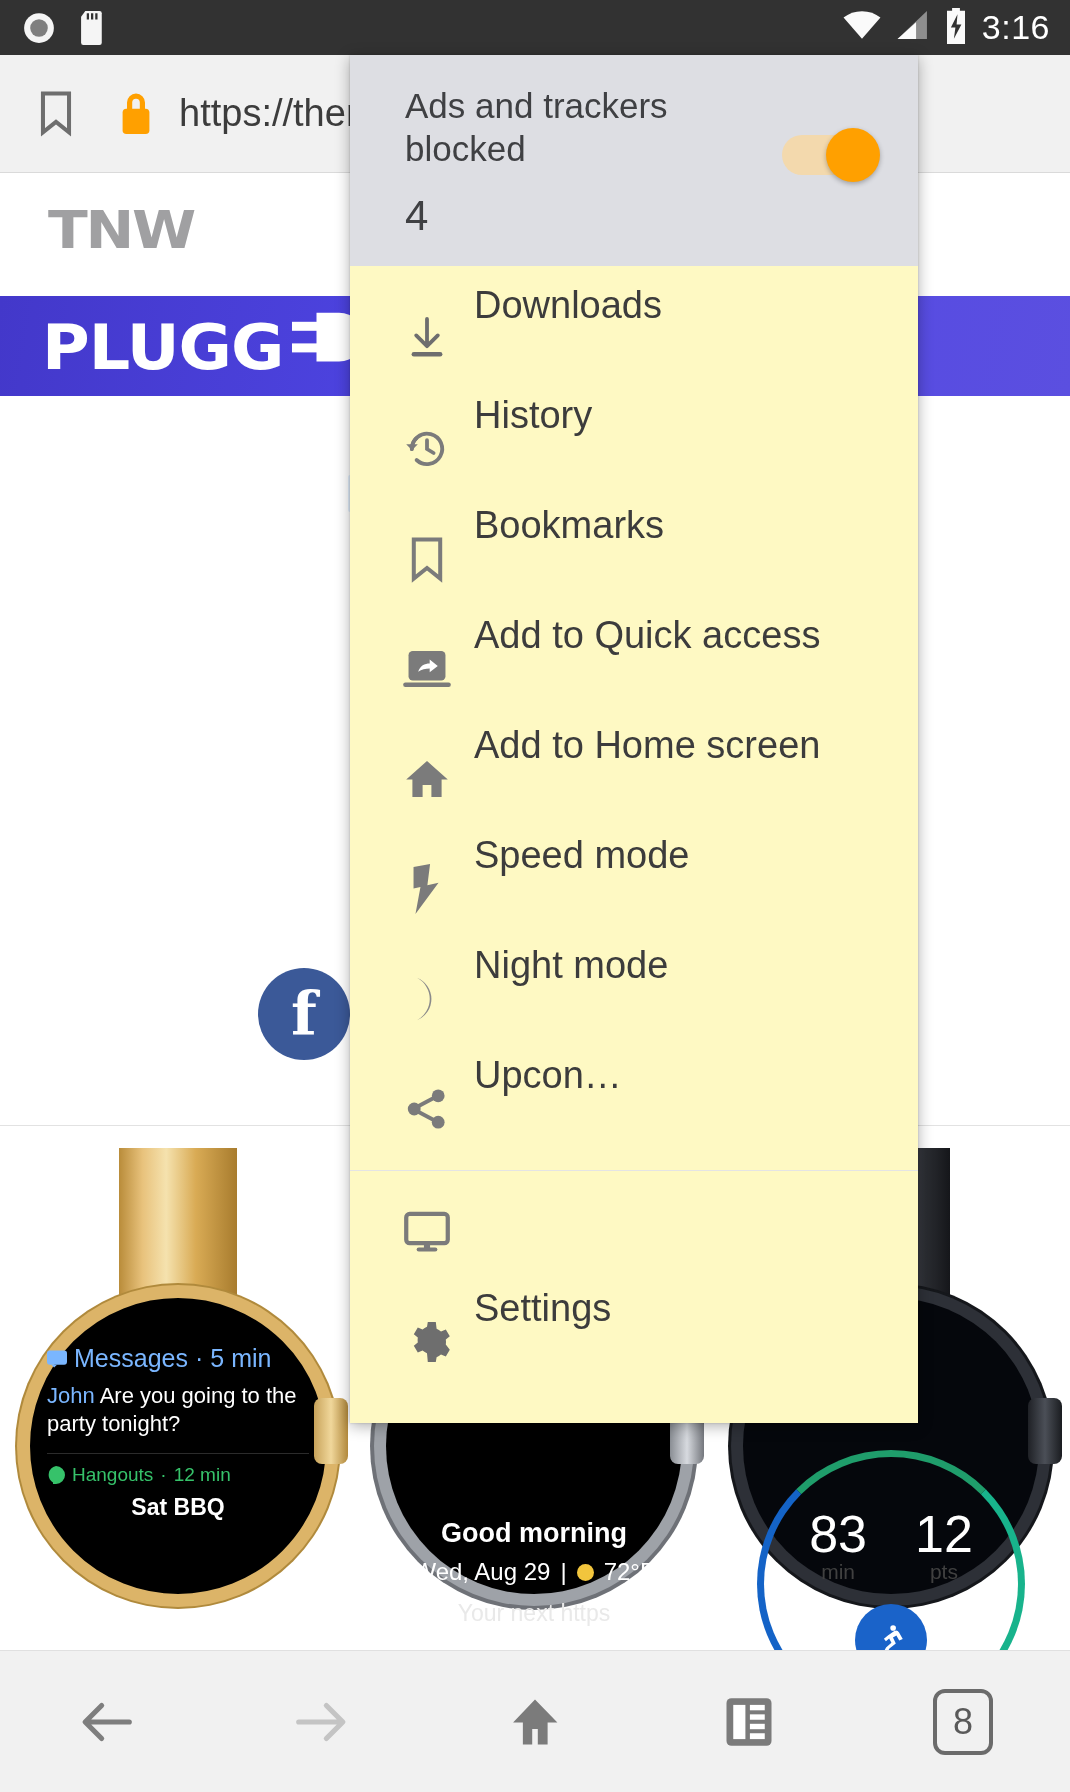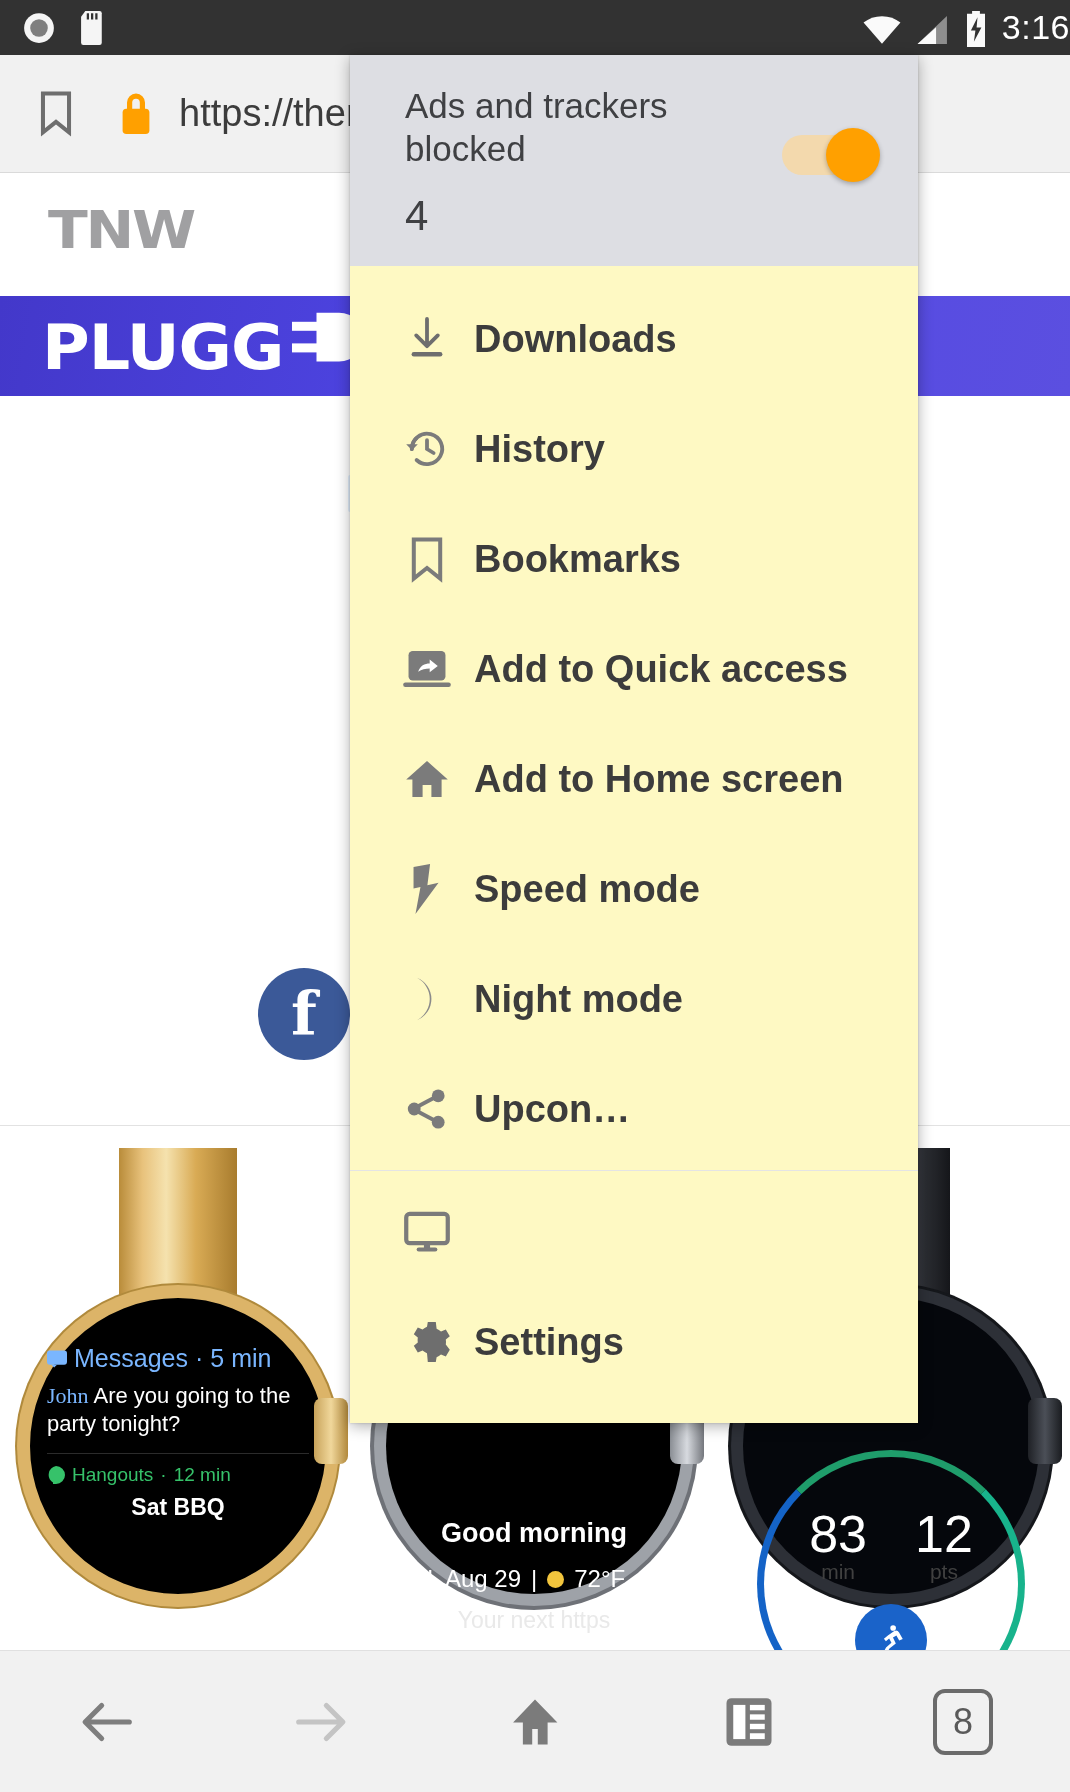--- a/index.html
+++ b/index.html
@@ -11,21 +11,21 @@
   }
   #screen { position: relative; width: 1070px; height: 1792px; overflow: hidden; background:#fff; }
 
   
   .statusbar {
     position: absolute; top: 0; left: 0; width: 1070px; height: 55px;
     background: #323232; color: #fff;
     display: flex; align-items: center;
   }
   .sb-left { display: flex; align-items: center; gap: 22px; padding-left: 22px; }
-  .sb-right { display: flex; align-items: flex-end; gap: 14px; margin-left: auto; }
+  .sb-right { display: flex; align-items: flex-start; gap: 14px; margin-left: auto; padding-right: 20px; }
   .sb-time { font-size: 34px; font-weight: 400; letter-spacing: .5px; color:#fff; }
 
   
   .urlbar {
     position: absolute; top: 55px; left: 0; width: 1070px; height: 118px;
     background: #f1f1f1;
     display: flex; align-items: center;
     border-bottom: 1px solid #dadada;
   }
   .urlbar .bm { margin-left: 35px; }
@@ -103,27 +103,27 @@
   .crown {
     position:absolute; width: 34px; height: 66px; border-radius: 8px;
     background: linear-gradient(90deg,#c8a35a,#f0d79b,#b2893c);
     right: 8px; top: 250px;
   }
   .crown.steel { background: linear-gradient(90deg,#8a8e94,#d7dadf,#74777d); }
   .crown.dark  { background: linear-gradient(90deg,#1f2126,#4b4f57,#1a1c20); }
   .notif { position:absolute; top: 196px; left: 50%; transform: translateX(-50%); width: 262px; color:#fff; }
   .notif-hdr { color:#7ab6ff; font-size: 25px; display:flex; align-items:center; gap:7px; }
   .notif-body { font-size: 22px; line-height:1.25; margin-top: 9px; }
-  .notif-body b { color:#7ab6ff; font-weight: normal; font-family: Liberation Serif, serif; }
+  .notif-body b { color:#7ab6ff; font-weight: normal; }
   .notif-sep { height:1px; background:#2b2b2b; margin: 16px 0 10px; }
   .notif-hdr2 { color:#36c26a; font-size:19px; display:flex; align-items:center; gap:7px; }
   .notif-ttl { font-size: 23px; font-weight: bold; margin-top: 8px; text-align:center; }
   .gm { position:absolute; top: 370px; left:50%; transform:translateX(-50%); width: 300px; text-align:center; color:#fff; }
   .gm-title { font-size: 27px; font-weight: bold; }
-  .gm-sub { font-size: 24px; margin-top: 16px; display:flex; align-items:center; justify-content:flex-start; gap:10px; }
+  .gm-sub { font-size: 24px; margin-top: 9px; display:flex; align-items:center; justify-content:center; gap:10px; }
   .gm-sun { width:17px;height:17px;border-radius:50%;background:#f2c53d; display:inline-block;}
   .gm-ev { font-size: 23px; margin-top: 14px; color:#e9e9e9; }
   .fit-wrap { position:absolute; top: 356px; left:50%; transform:translateX(-50%); width: 290px; text-align:center; color:#fff; }
   .fit-nums { display:flex; justify-content:center; gap: 48px; }
   .fit-n { font-size: 52px; font-weight: 500; }
   .fit-u { font-size: 21px; color:#404040; margin-top: -4px; }
   .fit-ring {
     position:absolute; top: 302px; left:50%; transform:translateX(-50%);
     width: 268px; height: 268px; border-radius:50%;
     border: 7px solid transparent;
@@ -153,21 +153,21 @@
     position: relative; width: 92px; height: 40px; border-radius: 20px;
     background: #f3d9ad; margin-top: 50px; flex-shrink: 0; margin-right: 8px;
   }
   .toggle .knob {
     position: absolute; top: -7px; right: -6px; width: 54px; height: 54px;
     border-radius: 50%; background: #FFA000;
     box-shadow: 0 2px 5px rgba(0,0,0,.28);
   }
   .menu-list { padding: 18px 0 26px 0; }
   .mi {
-    display: flex; align-items: center; height: 110px; padding-left: 44px; font-weight: bold;
+    display: flex; height: 110px; padding-left: 44px;
   }
   .mi-icon {
     width: 66px; min-width: 66px; display: flex; align-items: center; justify-content: center;
   }
   .mi-label { font-size: 38px; color: #3c3c3c; margin-left: 14px; white-space: nowrap; }
   .mi-sep { height: 1px; background: #e4e4e4; margin: 6px 0 6px 0; }
 
   
   .toolbar {
     position: absolute; bottom: 0; left: 0; width: 1070px; height: 142px;

